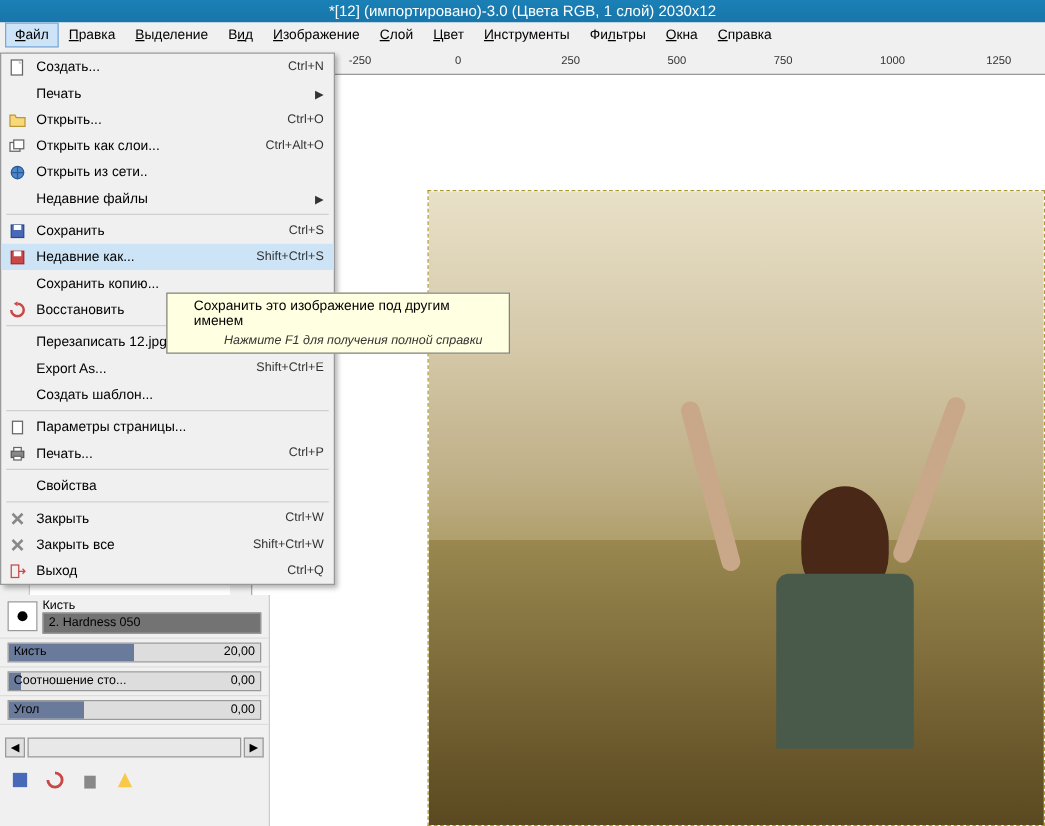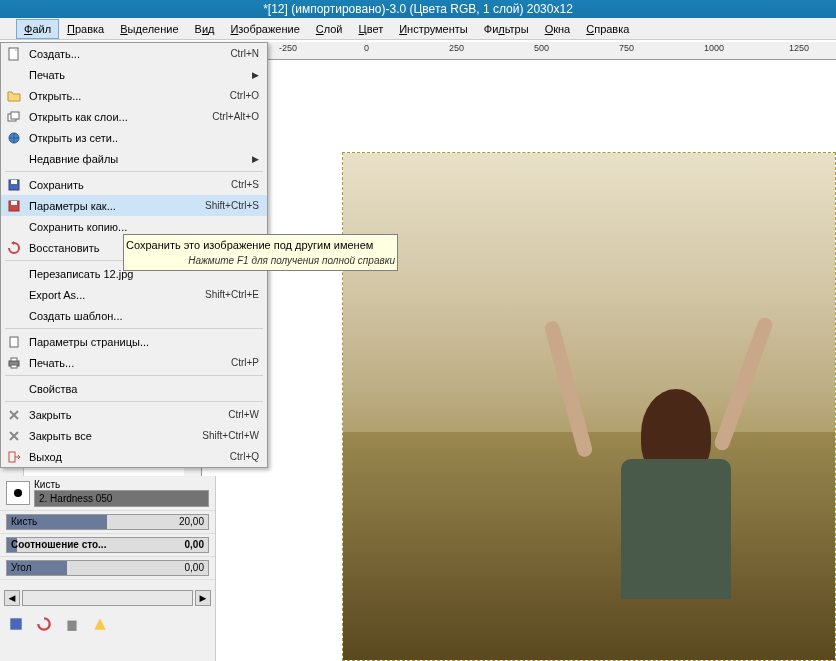--- a/index.html
+++ b/index.html
@@ -1,30 +1,30 @@
 <!DOCTYPE html>
 <html><head>
 <meta charset="utf-8">
 <style>
 * { margin: 0; padding: 0; box-sizing: border-box; font-family: Tahoma, sans-serif; font-size: 11px; }
 body { background: #fff; width: 836px; height: 661px; overflow: hidden; position: relative; }
 .titlebar { background: linear-gradient(180deg, #1a80b6 0%, #1876aa 100%); height: 18px; color: #fff; text-align: center; line-height: 18px; font-size: 12px; }
-.menubar { background: #f0f0f0; height: 22px; display: flex; align-items: flex-end; padding: 0 16px; border-bottom: 1px solid #ccc; }
+.menubar { background: #f0f0f0; height: 41px; display: flex; align-items: flex-start; padding: 0 4px; border-bottom: 1px solid #ccc; }
 .menu-item { padding: 4px 8px; cursor: pointer; }
 .menu-item u { text-decoration: underline; }
 .menu-item.active { background: #cde4f7; border: 1px solid #7aa7d7; padding: 3px 7px; }
 .dropdown { position: absolute; left: 0; top: 42px; width: 268px; background: #f0f0f0; border: 1px solid #999; box-shadow: 2px 2px 4px rgba(0,0,0,0.3); z-index: 100; }
 .dd-item { display: flex; align-items: center; height: 21px; padding: 0 8px 0 4px; cursor: pointer; }
 .dd-item:hover, .dd-item.highlighted { background: #cde4f7; }
 .dd-icon { width: 18px; height: 16px; margin-right: 6px; display: flex; align-items: center; justify-content: center; }
 .dd-label { flex: 1; }
 .dd-shortcut { color: #333; font-size: 10px; }
 .dd-sep { height: 1px; background: #d0d0d0; margin: 2px 4px; }
 .dd-arrow { font-size: 9px; color: #333; }
-.tooltip { position: absolute; left: 123px; top: 234px; background: #ffffe1; border: 1px solid #808080; padding: 4px 2px; font-size: 11px; z-index: 200; width: 275px; }
+.tooltip { position: absolute; left: 133px; top: 234px; background: #ffffe1; border: 1px solid #808080; padding: 4px 21px; font-size: 11px; z-index: 200; width: 275px; }
 .tooltip .tip-main { margin-bottom: 4px; }
 .tooltip .tip-sub { font-style: italic; text-align: right; font-size: 10px; color: #333; }
 .ruler-h { position: absolute; left: 184px; top: 42px; right: 0; height: 18px; background: #f0f0f0; border-bottom: 1px solid #999; overflow: hidden; }
 .ruler-h-inner { display: flex; align-items: flex-end; height: 100%; position: relative; text-decoration: underline; }
 .ruler-tick { position: absolute; font-size: 9px; color: #333; top: 1px; }
 .ruler-v { position: absolute; left: 184px; top: 60px; width: 18px; bottom: 0; background: #f0f0f0; border-right: 1px solid #999; }
 .canvas-area { position: absolute; left: 202px; top: 60px; right: 0; bottom: 0; background: #fff; }
 .image-canvas { position: absolute; left: 140px; top: 92px; width: 494px; height: 509px; border: 1px dashed #aa9933; overflow: hidden; }
 .photo { width: 100%; height: 100%; background: linear-gradient(180deg, #e8e0c8 0%, #d4c8a8 25%, #c0b088 45%, #a89860 60%, #8a7840 75%, #6a5830 100%); position: relative; }
 .field { position: absolute; bottom: 0; left: 0; right: 0; height: 45%; background: linear-gradient(180deg, #9a8850 0%, #7a6838 50%, #5a4820 100%); }
@@ -33,21 +33,21 @@
 .body { position: absolute; top: 150px; left: 40px; width: 110px; height: 140px; background: #4a5a4a; border-radius: 10px 10px 0 0; }
 .arm-left { position: absolute; top: 10px; left: -20px; width: 15px; height: 140px; background: #c8a888; transform: rotate(-15deg); border-radius: 10px; }
 .arm-right { position: absolute; top: 5px; right: 10px; width: 15px; height: 140px; background: #c8a888; transform: rotate(20deg); border-radius: 10px; }
 .tool-panel { position: absolute; left: 0; top: 476px; width: 216px; height: 185px; background: #f0f0f0; border-right: 1px solid #ccc; }
 .panel-row { display: flex; align-items: center; padding: 3px 6px; border-bottom: 1px solid #ddd; }
 .panel-label { flex: 1; font-size: 10px; }
 .brush-preview { width: 24px; height: 24px; background: #fff; border: 1px solid #999; display: flex; align-items: center; justify-content: center; margin-right: 4px; }
 .brush-dot { width: 8px; height: 8px; background: #000; border-radius: 50%; }
 .brush-name { background: #737373; border: 1px solid #999; padding: 2px 4px; font-size: 10px; flex: 1; }
 .slider-track { background: linear-gradient(90deg, #6a7a9a 0%, #6a7a9a 50%, #ddd 50%, #ddd 100%); height: 16px; flex: 1; border: 1px solid #999; position: relative; }
-.slider-track.s2 { background: linear-gradient(90deg, #6a7a9a 0%, #6a7a9a 5%, #ddd 5%, #ddd 100%); font-weight: bold; }
+.slider-track.s2 { background: linear-gradient(90deg, #6a7a9a 0%, #6a7a9a 5%, #ddd 5%, #ddd 100%); }
 .slider-track.s3 { background: linear-gradient(90deg, #6a7a9a 0%, #6a7a9a 30%, #ddd 30%, #ddd 100%); }
 .slider-label { position: absolute; left: 4px; top: 1px; font-size: 10px; }
 .slider-val { position: absolute; right: 4px; top: 1px; font-size: 10px; }
 .bottom-scroll { display: flex; align-items: center; padding: 2px 4px; margin-top: 8px; }
 .scroll-btn { width: 16px; height: 16px; background: #e0e0e0; border: 1px solid #999; display: flex; align-items: center; justify-content: center; font-size: 9px; }
 .scroll-track { flex: 1; height: 16px; background: #e8e8e8; border: 1px solid #999; margin: 0 2px; }
 .bottom-icons { display: flex; gap: 12px; padding: 4px 8px; margin-top: 4px; }
 .bicon { width: 16px; height: 16px; }
 .ruler-left-panel { position: absolute; left: 0; top: 42px; width: 24px; bottom: 185px; background: #f0f0f0; border-right: 1px solid #ccc; }
 .icon-svg { width: 14px; height: 14px; }
@@ -131,21 +131,21 @@
     <span class="dd-label">Сохранить</span>
     <span class="dd-shortcut">Ctrl+S</span>
   </div>
   <div class="dd-item highlighted">
     <span class="dd-icon">
         <svg class="icon-svg" viewBox="0 0 14 14">
           <rect x="2" y="2" width="10" height="10" fill="#c84848" stroke="#a82828"></rect>
           <rect x="4" y="2" width="6" height="4" fill="#fff"></rect>
         </svg>
       </span>
-    <span class="dd-label">Параметры как...</span>
+    <span class="dd-label">Недавние как...</span>
     <span class="dd-shortcut">Shift+Ctrl+S</span>
   </div>
   <div class="dd-item">
     <span class="dd-icon"></span>
     <span class="dd-label">Сохранить копию...</span>
   </div>
   <div class="dd-item">
     <span class="dd-icon">
         <svg class="icon-svg" viewBox="0 0 14 14">
           <path d="M7 2 A5 5 0 1 1 2 7" fill="none" stroke="#c84848" stroke-width="2"></path>

